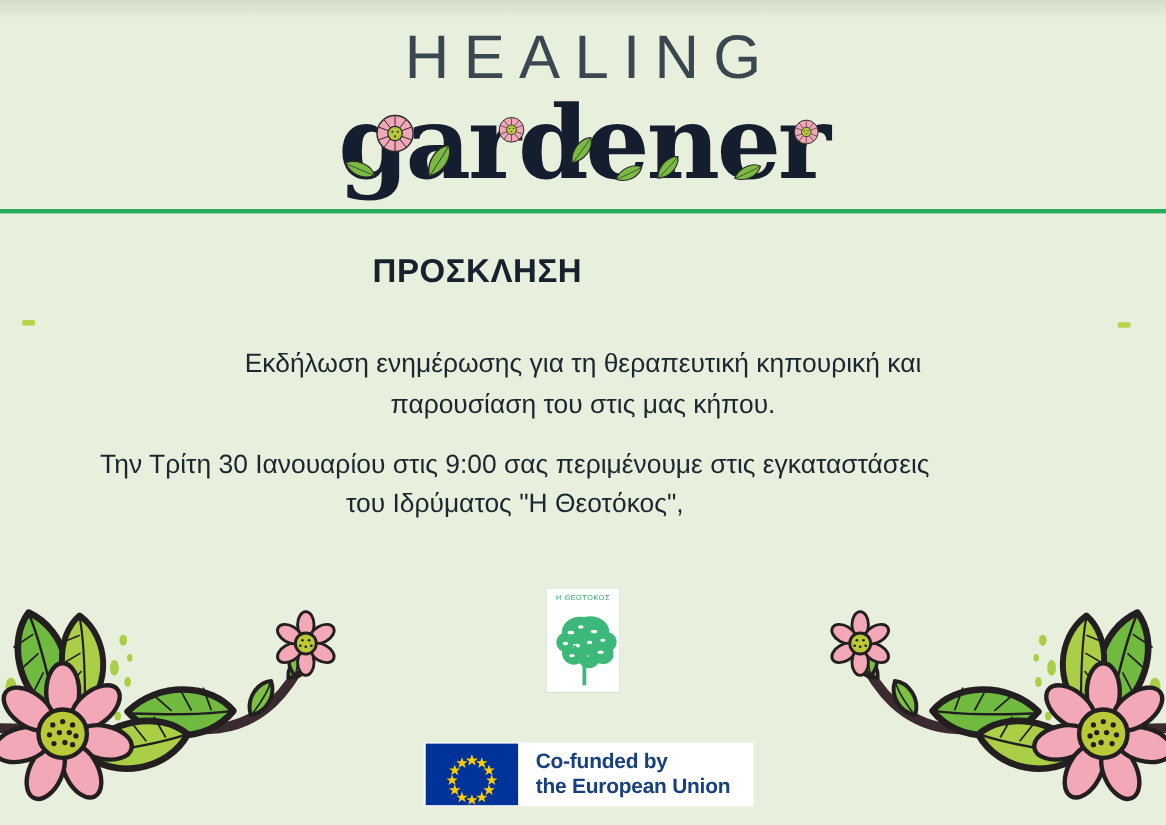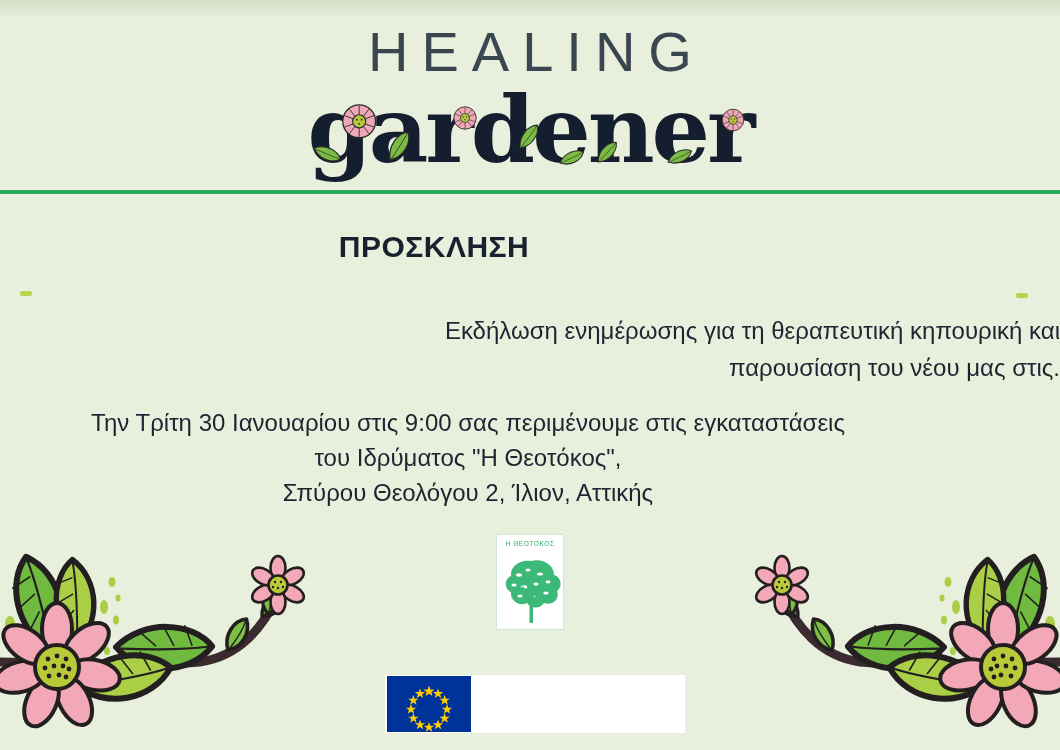--- a/index.html
+++ b/index.html
@@ -90,21 +90,21 @@
     font-size: 30px;
     font-weight: bold;
     color: #18212e;
     letter-spacing: 0.5px;
     z-index: 3;
   }
   .body-block-1 {
     position: absolute;
     top: 312px;
     left: 0; width: 1060px;
-    text-align: right;
+    text-align: center;
     font-size: 24px;
     color: #1c2530;
     line-height: 37px;
     z-index: 3;
   }
   .body-block-2 {
     position: absolute;
     top: 405px;
     left: 0; width: 936px;
     text-align: center;
@@ -269,27 +269,26 @@
       </g>
     </svg>
   </div>
 
   <div class="divider"></div>
 
   <div class="invite-title">ΠΡΟΣΚΛΗΣΗ</div>
 
   <div class="body-block-1">
     <div>Εκδήλωση ενημέρωσης για τη θεραπευτική κηπουρική και</div>
-    <div>παρουσίαση του νέου μας στις.</div>
+    <div>παρουσίαση του στις μας κήπου.</div>
   </div>
 
   <div class="body-block-2">
     <div>Την Τρίτη 30 Ιανουαρίου στις 9:00 σας περιμένουμε στις εγκαταστάσεις</div>
     <div>του Ιδρύματος "Η Θεοτόκος",</div>
-    <div>Σπύρου Θεολόγου 2, Ίλιον, Αττικής</div>
   </div>
 
   <div class="dash-mark dash-left"></div>
   <div class="dash-mark dash-right"></div>
 
   <div class="theotokos">
     <div class="theotokos-label">Η ΘΕΟΤΟΚΟΣ</div>
     <svg class="theotokos-tree" width="62" height="74" viewBox="0 0 62 74">
       <path d="M31 10
                C 19 8, 10 16, 11 25
@@ -333,20 +332,24 @@
           <polygon points="51,43.6 52.3,47.3 56.2,47.3 53.1,49.6 54.3,53.3 51,51 47.7,53.3 48.9,49.6 45.8,47.3 49.7,47.3"></polygon>
           <polygon points="42,46 43.3,49.7 47.2,49.7 44.1,52 45.3,55.7 42,53.4 38.7,55.7 39.9,52 36.8,49.7 40.7,49.7"></polygon>
           <polygon points="33,43.6 34.3,47.3 38.2,47.3 35.1,49.6 36.3,53.3 33,51 29.7,53.3 30.9,49.6 27.8,47.3 31.7,47.3"></polygon>
           <polygon points="26.4,37 27.7,40.7 31.6,40.7 28.5,43 29.7,46.7 26.4,44.4 23.1,46.7 24.3,43 21.2,40.7 25.1,40.7"></polygon>
           <polygon points="24,28 25.3,31.7 29.2,31.7 26.1,34 27.3,37.7 24,35.4 20.7,37.7 21.9,34 18.8,31.7 22.7,31.7"></polygon>
           <polygon points="26.4,19 27.7,22.7 31.6,22.7 28.5,25 29.7,28.7 26.4,26.4 23.1,28.7 24.3,25 21.2,22.7 25.1,22.7"></polygon>
           <polygon points="33,12.4 34.3,16.1 38.2,16.1 35.1,18.4 36.3,22.1 33,19.8 29.7,22.1 30.9,18.4 27.8,16.1 31.7,16.1"></polygon>
         </g>
       </svg>
     </div>
+    <div class="eu-text">
+      <div>Co-funded by</div>
+      <div>the European Union</div>
+    </div>
   </div>
 
   <svg class="floral floral-left" viewBox="0 0 330 200">
     <defs>
       <g id="bigleaf">
         <path d="M0 0 C 30 -26, 78 -20, 96 6 C 70 34, 22 30, 0 0 Z" fill="#6fba3f" stroke="#231f20" stroke-width="6" stroke-linejoin="round"></path>
         <path d="M5 2 C 34 5, 66 8, 93 6" fill="none" stroke="#231f20" stroke-width="2.2"></path>
         <path d="M24 -14 L40 2 M48 -19 L58 3 M70 -17 L76 4" fill="none" stroke="#231f20" stroke-width="1.6"></path>
       </g>
       <g id="bigleaf2">

